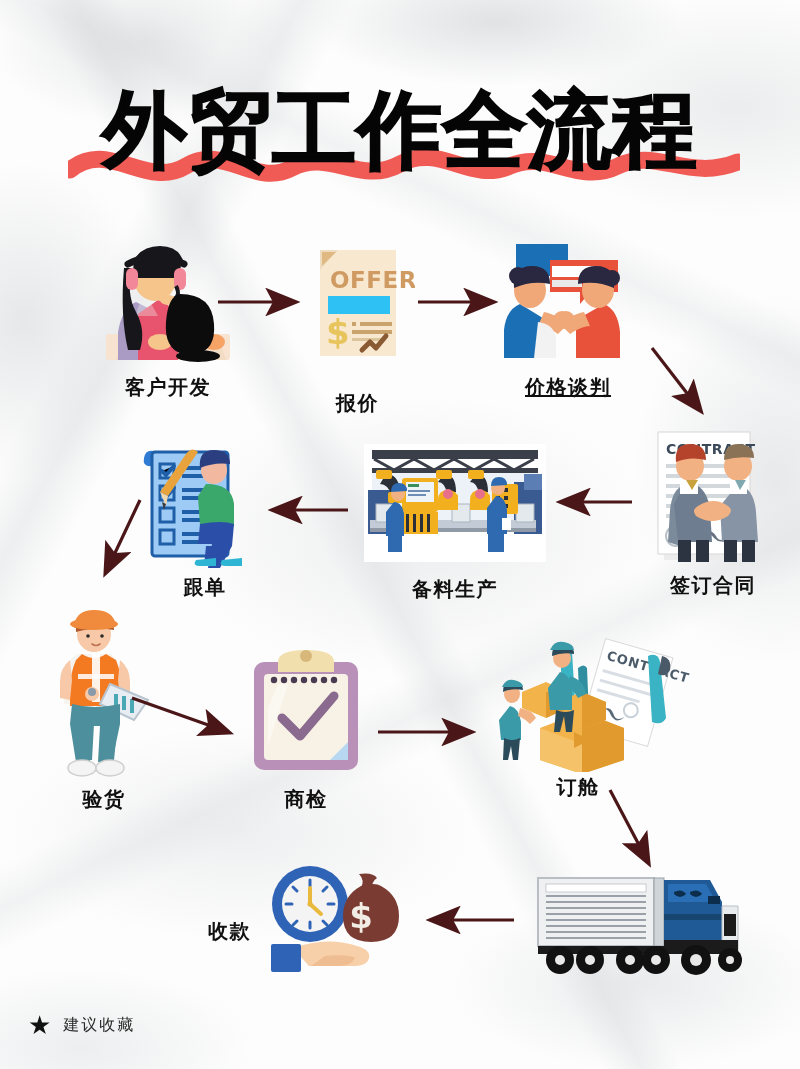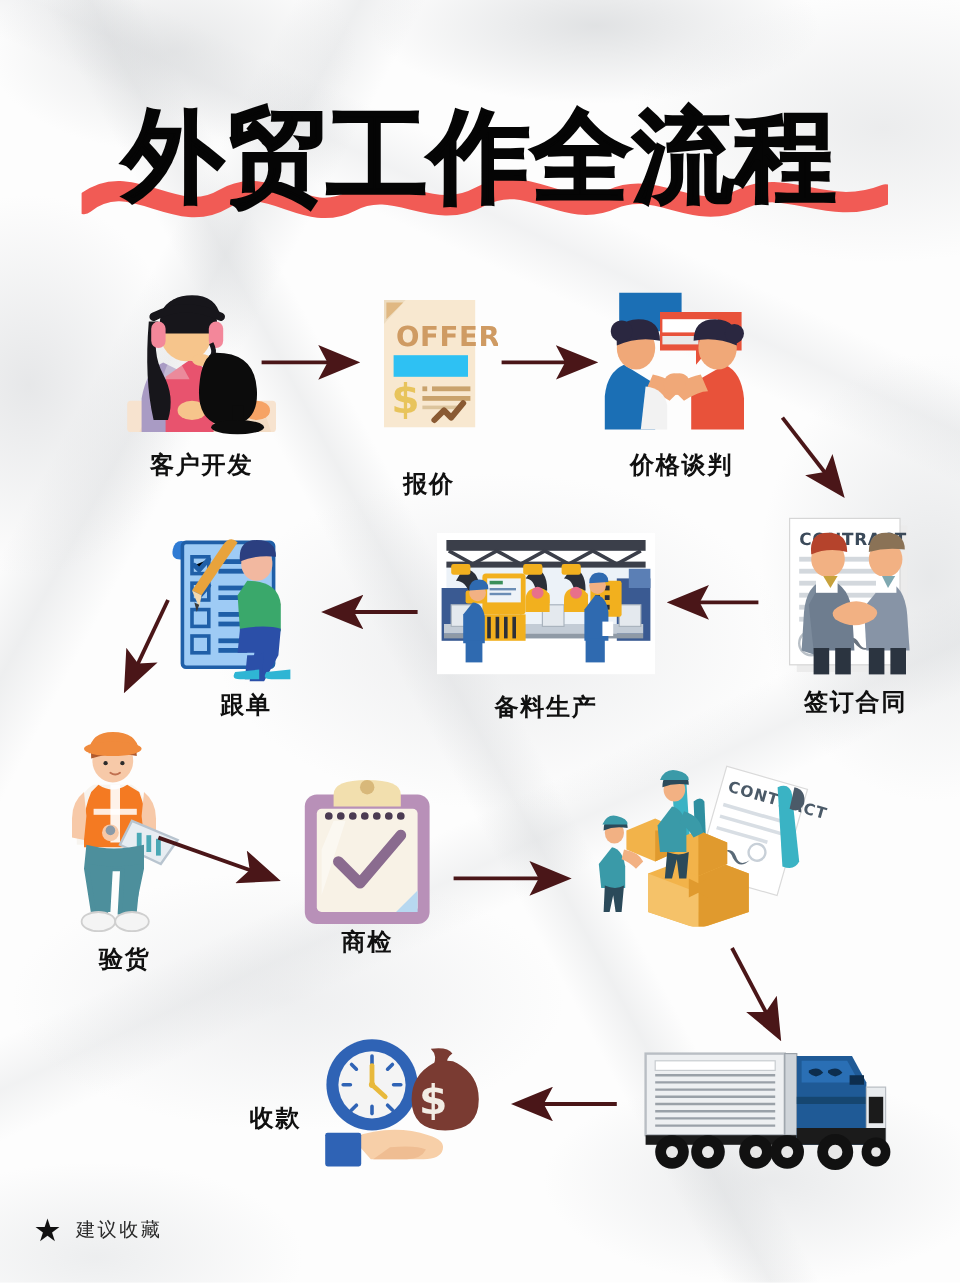--- a/index.html
+++ b/index.html
@@ -156,21 +156,21 @@
         <circle cx="72" cy="82" r="9" fill="#f0a878"></circle>
         <path d="M44 84 q16 2 18 16 l0 20 -22 0 z" fill="#f2f2f2"></path>
         <path d="M110 66 q14 6 16 28 l0 26 -44 0 0 -38 z" fill="#e8523a"></path>
         <ellipse cx="104" cy="52" rx="16" ry="18" fill="#f0a878"></ellipse>
         <path d="M120 50 q2 -22 -18 -22 q-18 0 -18 18 q18 -4 36 4 z" fill="#2a2740"></path>
         <circle cx="118" cy="40" r="8" fill="#2a2740"></circle>
         <path d="M90 74 q-18 4 -22 14 l8 8 q12 -8 20 -8 z" fill="#f0a878"></path>
         <circle cx="68" cy="82" r="9" fill="#f0a878"></circle>
       </svg>
     </div>
-    <div class="label" style="margin-top:10px;">价格谈判</div>
+    <div class="label" style="margin-top:10px;text-decoration:underline;">价格谈判</div>
   </div>
 
   <div class="node" style="left:640px; top:428px; width:146px;">
     <div class="art" style="height:144px;">
       <svg width="146" height="144" viewBox="0 0 146 144">
         <rect x="24" y="10" width="92" height="122" fill="#ececec"></rect>
         <rect x="18" y="4" width="92" height="122" fill="#ffffff" stroke="#d6d6d6"></rect>
         <text x="26" y="26" font-family="DejaVu Sans, sans-serif" font-size="14" font-weight="bold" fill="#3b4a5a" letter-spacing="0.6">CONTRACT</text>
         <g fill="#d3d8dd">
           <rect x="26" y="36" width="74" height="4"></rect>
@@ -371,21 +371,21 @@
           <circle cx="56" cy="32" r="3.2"></circle>
             <circle cx="66" cy="32" r="3.2"></circle>
             <circle cx="76" cy="32" r="3.2"></circle>
           <circle cx="86" cy="32" r="3.2"></circle>
         </g>
         <path d="M34 70 L52 88 L86 48" stroke="#8a6b8f" stroke-width="9" fill="none" stroke-linecap="round" stroke-linejoin="round"></path>
         <path d="M100 94 L100 112 L82 112 Z" fill="#b7d8f0"></path>
         <path d="M30 36 L40 36 L20 98 L20 60 Z" fill="#ffffff" opacity=".45"></path>
       </svg>
     </div>
-    <div class="label" style="">商检</div>
+    <div class="label" style="margin-top:14px;">商检</div>
   </div>
 
   <div class="node" style="left:482px; top:632px; width:214px;">
     <div class="art" style="height:140px;">
       <svg width="214" height="140" viewBox="0 0 214 140">
         <g transform="rotate(16 120 70)">
           <path d="M106 8 L176 8 L176 100 L106 100 Z" fill="#ffffff" stroke="#dadada"></path>
           <text x="112" y="28" font-family="DejaVu Sans, sans-serif" font-size="13" font-weight="bold" fill="#4b5a68" letter-spacing="0.8">CONTRACT</text>
           <g fill="#d8dee4">
               <rect x="112" y="38" width="56" height="3"></rect>
@@ -416,20 +416,21 @@
         <path d="M88 44 q14 4 16 18 l-8 4 q-6 -10 -12 -12 z" fill="#3a9aa8"></path>
         <path d="M74 78 q10 4 18 0 l-2 22 -6 0 -2 -16 -4 16 -6 0 z" fill="#2b4a5a"></path>
         <path d="M28 74 q9 2 11 16 l0 18 -20 0 -2 -20 z" fill="#3a9aa8"></path>
         <ellipse cx="30" cy="62" rx="8" ry="9" fill="#f2b183"></ellipse>
         <path d="M21 60 q0 -11 9 -11 q11 0 11 9 q-11 -2 -20 2 z" fill="#2b4a5a"></path>
         <path d="M20 55 q4 -9 12 -7 q9 2 9 7 z" fill="#3a9aa8"></path>
         <path d="M38 76 q12 2 16 10 l-6 6 q-6 -6 -12 -8 z" fill="#f2b183"></path>
         <path d="M22 106 q9 4 16 0 l-2 22 -5 0 -2 -14 -3 14 -5 0 z" fill="#2b4a5a"></path>
       </svg>
     </div>
+    <div class="label" style="margin-top:2px; margin-left:-22px;">订舱</div>
   </div>
 
   <div class="node" style="left:524px; top:868px; width:220px;">
     <div class="art" style="height:112px;">
       <svg width="220" height="112" viewBox="0 0 220 112">
         <rect x="14" y="10" width="116" height="68" fill="#eef0f2" stroke="#b9bec4" stroke-width="2"></rect>
         <g stroke="#9aa1a8" stroke-width="2">
           <path d="M22 28 H122"></path>
             <path d="M22 34 H122"></path>
             <path d="M22 40 H122"></path>

